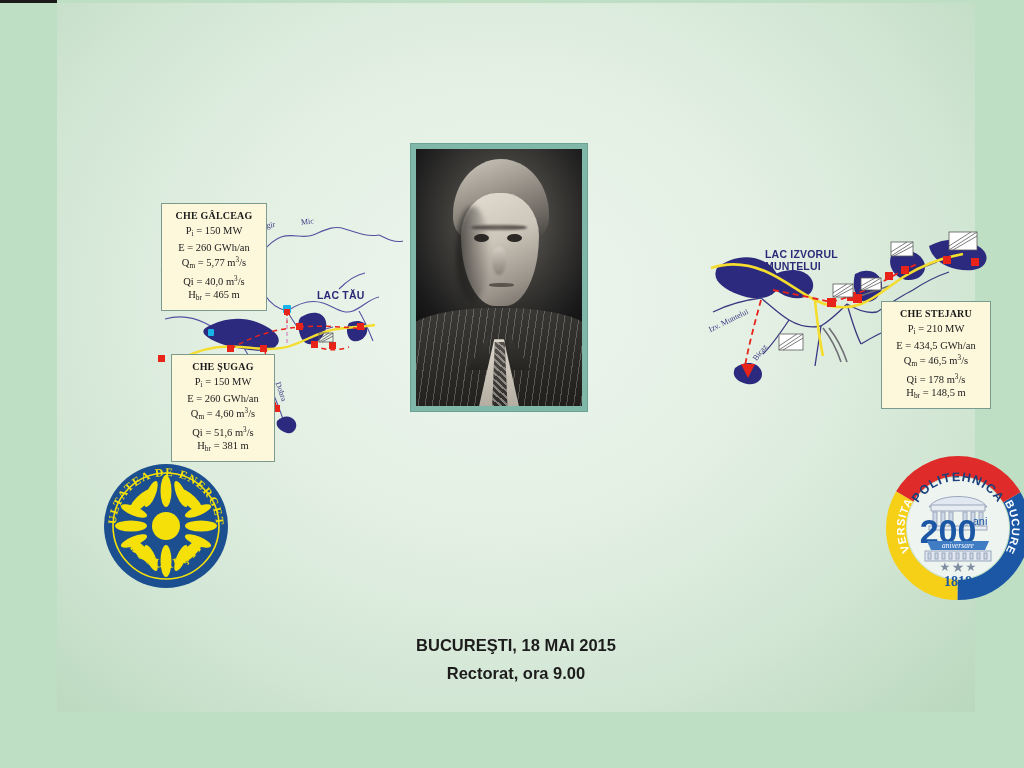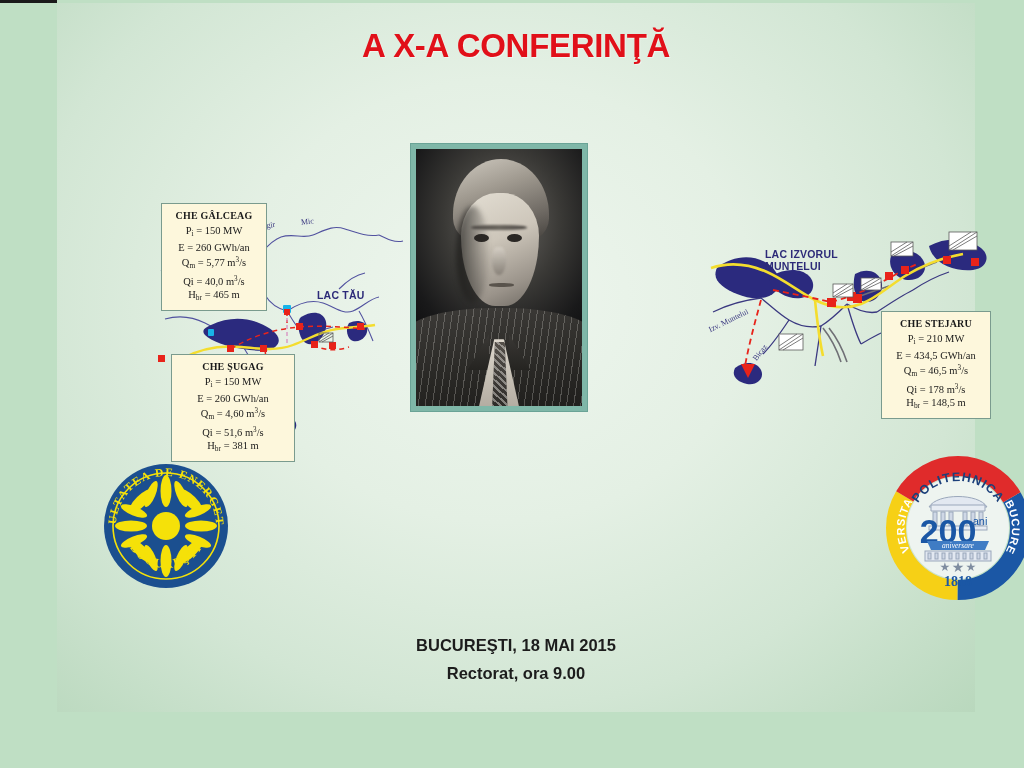--- a/index.html
+++ b/index.html
@@ -162,22 +162,22 @@
     font-size: 10px;
     letter-spacing: 0.2px;
     margin-bottom: 2px;
     display: block;
   }
   .info-box .row { display: block; white-space: nowrap; }
   sub { font-size: 7.4px; vertical-align: -2px; }
   sup { font-size: 7.2px; vertical-align: 4px; }
 
   .bx-galceag { left: 8px;  top: 4px;   width: 106px; }
-  .bx-sugag   { left: 18px; top: 155px; width: 124px; }
-  .bx-stejaru { left: 176px; top: 83px; width: 110px; }
+  .bx-sugag   { left: 18px; top: 155px; width: 104px; }
+  .bx-stejaru { left: 176px; top: 73px; width: 110px; }
 
   .lac-label {
     position: absolute;
     color: #2c2a78;
     font-weight: bold;
     font-size: 10.5px;
     letter-spacing: 0.2px;
     text-align: left;
     line-height: 12px;
     z-index: 5;
@@ -233,21 +233,20 @@
   .logo svg { display: block; }
 </style>
 </head>
 <body>
 
 <div class="top-rule"></div>
 
 <div class="slide">
 
   <div class="title">
-    <span class="l1">A X-A CONFERINŢĂ</span>
   </div>
 
   <div class="portrait-wrap">
     <div class="portrait">
       <div class="p-bg"></div>
       <div class="p-hair"></div>
       <div class="p-face"></div>
       <div class="p-shadow"></div>
       <div class="p-brow"></div>
       <div class="p-eyeL"></div>

